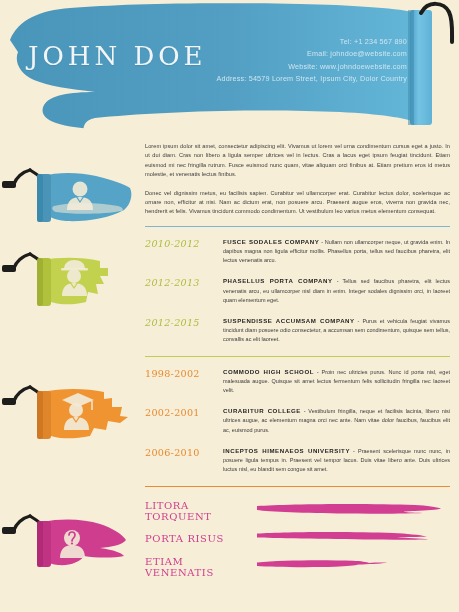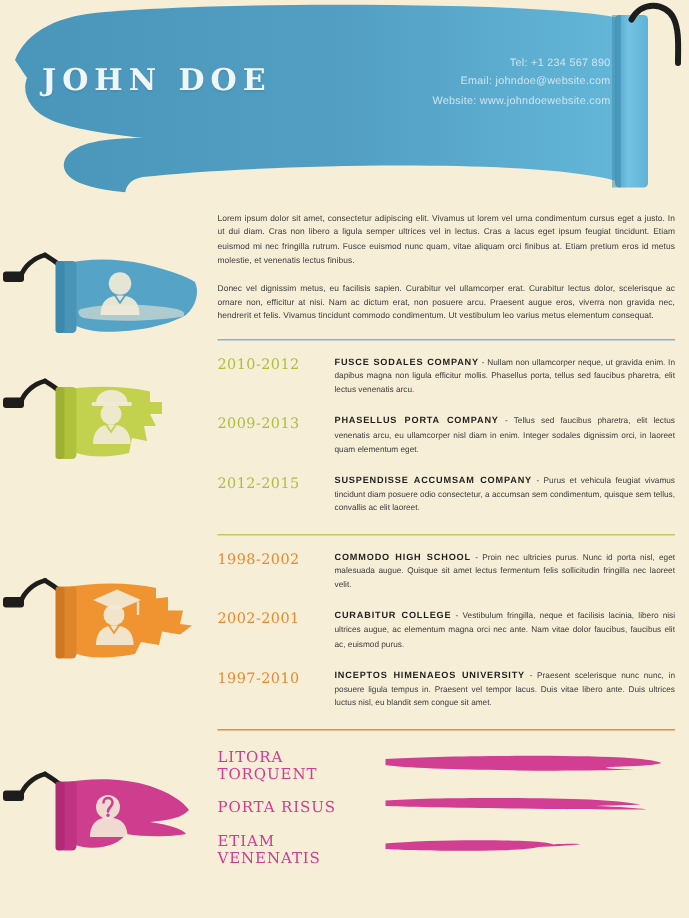--- a/index.html
+++ b/index.html
@@ -22,24 +22,24 @@
     left: 0; top: 0;
     width: 459px; height: 140px;
   }
   .header-svg { position: absolute; left:0; top:0; }
 
   .name {
     position: absolute;
     left: 28px;
     top: 41px;
     font-family: "DejaVu Serif", serif;
-    font-size: 20px;
+    font-size: 26px;
     letter-spacing: 4px;
     color: #f2f5f6;
-    font-weight: bold;
+    font-weight: normal;
     margin: 0;
     text-shadow: 0 1px 1px rgba(0,0,0,0.08);
   }
   .contact {
     position: absolute;
     right: 52px;
     top: 36px;
     text-align: right;
     color: #cfe5ef;
     font-size: 7.2px;
@@ -94,21 +94,21 @@
     line-height: 9.2px;
     color: #3b3b3b;
     text-align: justify;
   }
   .entry .body .org {
     font-weight: bold;
     letter-spacing: .55px;
     font-size: 6.1px;
     color: #1e1e1e;
   }
-  .exp .date { color: #aebd3f; }
+  .exp .date { color: #aebd3f; font-style: italic; }
   .edu .date { color: #e78a2e; }
 
   
   .skills { margin-top: 10px; }
   .skill-row {
     display: flex;
     align-items: center;
     height: 28px;
   }
   .skill-label {
@@ -163,20 +163,21 @@
 
       <path d="M421,13 C428,0 444,2 449,12 C453,20 452,32 452,42" stroke="#1d1d1b" stroke-width="4" fill="none" stroke-linecap="round"></path>
     </svg>
 
     <h1 class="name">JOHN DOE</h1>
 
     <div class="contact">
       <div>Tel: +1 234 567 890</div>
       <div>Email: johndoe@website.com</div>
       <div>Website: www.johndoewebsite.com</div>
+      <div>Address: 54579 Lorem Street, Ipsum City, Dolor Country</div>
     </div>
   </div>
 
   <div class="roller" style="top:166px;">
     <svg width="140" height="62" viewBox="0 0 140 62">
       <path d="M30,4 C40,10 44,14 46,18" stroke="#1d1d1b" stroke-width="3.2" fill="none" stroke-linecap="round"></path>
       <path d="M30,4 C22,6 16,12 14,18" stroke="#1d1d1b" stroke-width="3.2" fill="none" stroke-linecap="round"></path>
       <rect x="2" y="15" width="14" height="7" rx="2" fill="#1d1d1b"></rect>
       <path d="M42,10 C58,6 78,6 96,10 C112,14 124,18 130,22
                C133,28 131,38 124,44 C110,52 86,56 66,55
@@ -249,40 +250,40 @@
     <p class="para">Lorem ipsum dolor sit amet, consectetur adipiscing elit. Vivamus ut lorem vel urna condimentum cursus eget a justo. In ut dui diam. Cras non libero a ligula semper ultrices vel in lectus. Cras a lacus eget ipsum feugiat tincidunt. Etiam euismod mi nec fringilla rutrum. Fusce euismod nunc quam, vitae aliquam orci finibus at. Etiam pretium eros id metus molestie, et venenatis lectus finibus.</p>
     <p class="para">Donec vel dignissim metus, eu facilisis sapien. Curabitur vel ullamcorper erat. Curabitur lectus dolor, scelerisque ac ornare non, efficitur at nisi. Nam ac dictum erat, non posuere arcu. Praesent augue eros, viverra non gravida nec, hendrerit et felis. Vivamus tincidunt commodo condimentum. Ut vestibulum leo varius metus elementum consequat.</p>
 
     <div class="divider blue"></div>
 
     <div class="entry exp">
       <div class="date">2010-2012</div>
       <div class="body"><span class="org">FUSCE SODALES COMPANY</span><span> - Nullam non ullamcorper neque, ut gravida enim. In dapibus magna non ligula efficitur mollis. Phasellus porta, tellus sed faucibus pharetra, elit lectus venenatis arcu.</span></div>
     </div>
     <div class="entry exp">
-      <div class="date">2009-2013</div>
+      <div class="date">2012-2013</div>
       <div class="body"><span class="org">PHASELLUS PORTA COMPANY</span><span> - Tellus sed faucibus pharetra, elit lectus venenatis arcu, eu ullamcorper nisl diam in enim. Integer sodales dignissim orci, in laoreet quam elementum eget.</span></div>
     </div>
     <div class="entry exp">
       <div class="date">2012-2015</div>
       <div class="body"><span class="org">SUSPENDISSE ACCUMSAM COMPANY</span><span> - Purus et vehicula feugiat vivamus tincidunt diam posuere odio consectetur, a accumsan sem condimentum, quisque sem tellus, convallis ac elit laoreet.</span></div>
     </div>
 
     <div class="divider green"></div>
 
     <div class="entry edu">
       <div class="date">1998-2002</div>
       <div class="body"><span class="org">COMMODO HIGH SCHOOL</span><span>  - Proin nec ultricies purus. Nunc id porta nisl, eget malesuada augue. Quisque sit amet lectus fermentum felis sollicitudin fringilla nec laoreet velit.</span></div>
     </div>
     <div class="entry edu">
       <div class="date">2002-2001</div>
       <div class="body"><span class="org">CURABITUR COLLEGE</span><span> - Vestibulum fringilla, neque et facilisis lacinia, libero nisi ultrices augue, ac elementum magna orci nec ante. Nam vitae dolor faucibus, faucibus elit ac, euismod purus.</span></div>
     </div>
     <div class="entry edu">
-      <div class="date">1997-2010</div>
+      <div class="date">2006-2010</div>
       <div class="body"><span class="org">INCEPTOS HIMENAEOS UNIVERSITY</span><span> - Praesent scelerisque nunc nunc, in posuere ligula tempus in. Praesent vel tempor lacus. Duis vitae libero ante. Duis ultrices luctus nisl, eu blandit sem congue sit amet.</span></div>
     </div>
 
     <div class="divider orange"></div>
 
     <div class="skills">
       <div class="skill-row">
         <div class="skill-label">LITORA TORQUENT</div>
         <div class="skill-bar-wrap">
           <svg width="190" height="18" viewBox="0 0 190 18">

